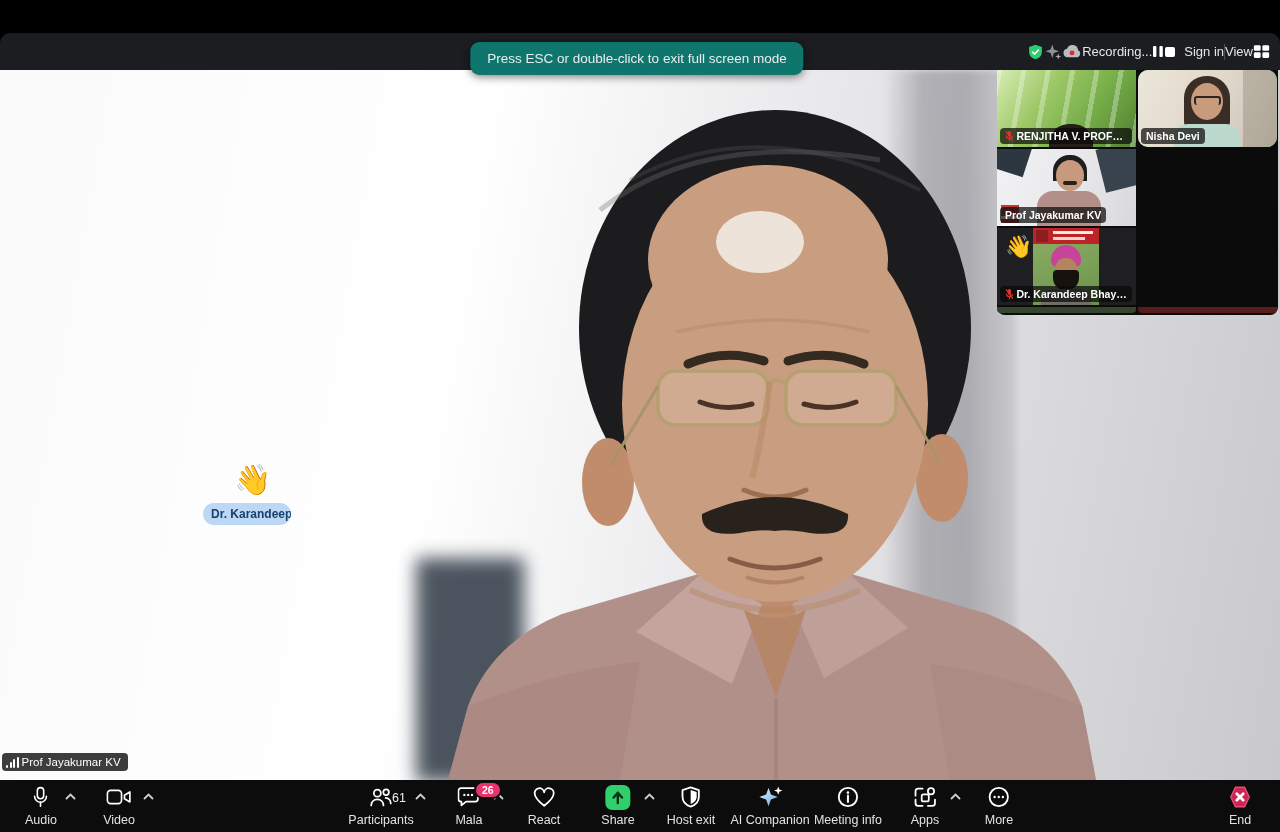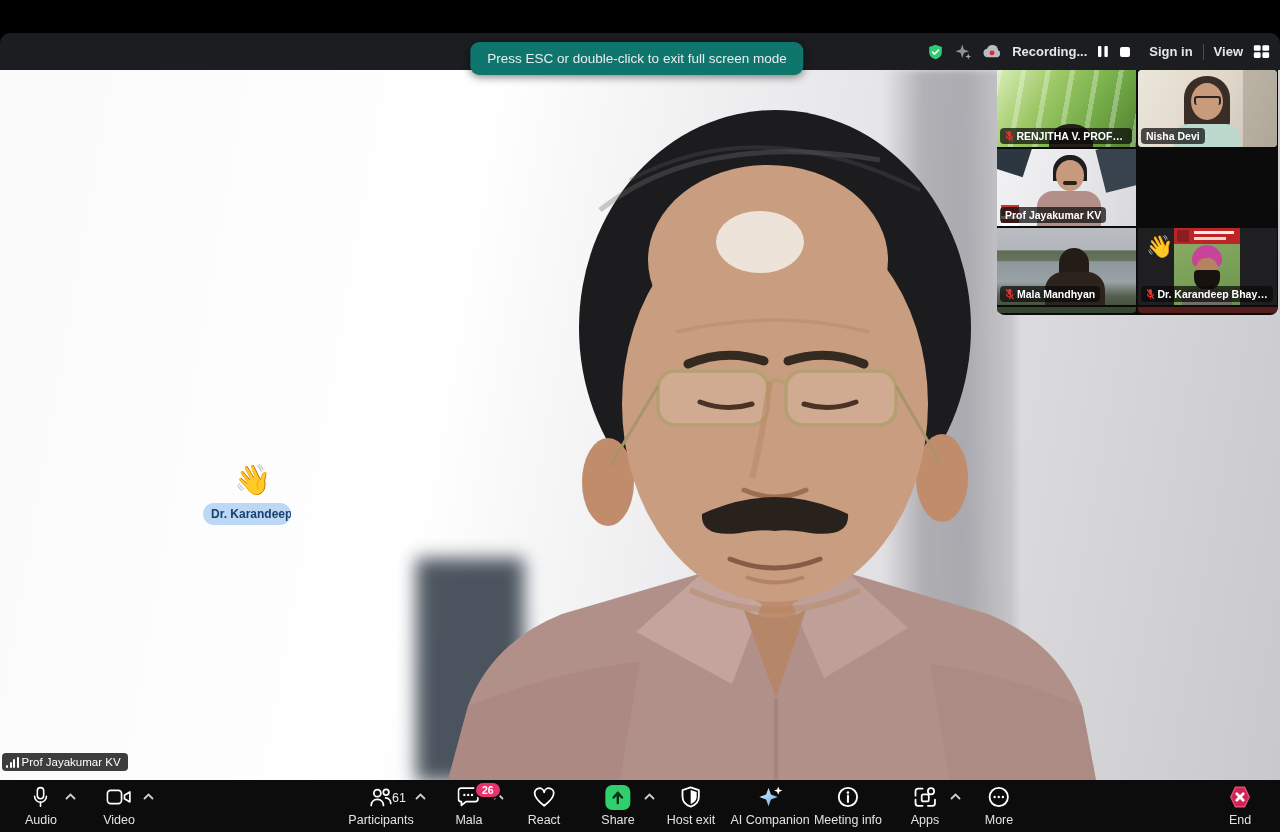--- a/index.html
+++ b/index.html
@@ -4,21 +4,21 @@
 <style>
   * { margin:0; padding:0; box-sizing:border-box; }
   html,body { width:1280px; height:832px; background:#000; overflow:hidden;
               font-family:"Liberation Sans", sans-serif; }
   .stage { position:relative; width:1280px; height:832px; background:#000; }
 
   
   .menubar { position:absolute; left:0; top:33px; width:1280px; height:37px;
              background:#1b1d21; border-radius:10px 10px 0 0; z-index:40; }
   .menu-right { position:absolute; right:10px; top:0; height:37px; display:flex;
-                align-items:center; gap:10px; color:#e6e6e8; font-size:13px;font-weight:bold; }
+                align-items:center; color:#e6e6e8; font-size:13px; }
   .menu-right .txt { white-space:nowrap; }
   .mdivider { width:1px; height:16px; background:#4a4c50; }
 
   
   .tooltip { position:absolute; left:637px; top:42px; transform:translateX(-50%);
              background:#0f766e; color:#ececee; font-size:13.5px; padding:9px 17px;
              border-radius:9px; white-space:nowrap; z-index:60;
              box-shadow:0 2px 8px rgba(0,0,0,.5); }
 
   
@@ -45,21 +45,21 @@
                    font-family:"DejaVu Sans", sans-serif; }
   .reaction .pill { margin-top:6px; background:#bdd8f4; color:#17406e; font-weight:bold;
                     font-size:12px; padding:4px 8px; border-radius:11px; white-space:nowrap;
                     overflow:hidden; max-width:88px; }
 
   
   .thumbs { position:absolute; right:2px; top:70px; width:281px; z-index:30;
             background:#0b0b0c; border-radius:0 0 8px 8px; padding-bottom:2px; }
   .trow { display:flex; gap:2px; margin-bottom:2px; }
   .tile { position:relative; width:139px; height:77px; background:#232325; overflow:hidden; }
-  .tile.active { outline:2px solid #2bb357; outline-offset:-2px; border-radius:4px;text-decoration:underline; }
+  .tile.active { outline:2px solid #2bb357; outline-offset:-2px; border-radius:10px;text-decoration:underline; }
   .tile-label { position:absolute; left:3px; bottom:3px; background:rgba(10,10,10,.72);
                 color:#fff; font-size:10.5px; font-weight:bold; padding:2px 5px; border-radius:4px;
                 display:flex; align-items:center; gap:3px; max-width:132px;
                 white-space:nowrap; overflow:hidden; }
   .tile-label .nm { overflow:hidden; text-overflow:ellipsis; }
   .sliver-row { display:flex; gap:2px; }
   .sliver { width:139px; height:6px; border-radius:0 0 4px 4px; }
 
   
   .sc { position:absolute; }
@@ -234,33 +234,20 @@
         <div class="sc" style="left:66px;top:32px;width:14px;height:4px;border-radius:2px;background:#2a211c"></div>
         <div class="sc" style="left:40px;top:42px;width:64px;height:36px;border-radius:16px 16px 0 0;background:#b29089"></div>
         <div class="sc" style="left:4px;top:56px;width:18px;height:21px;background:linear-gradient(0deg,#fff 0 3px,#c13a32 3px 7px,#fff 7px 10px,#c13a32 10px 21px)"></div>
         <div class="tile-label">
             <span class="nm">Prof Jayakumar KV</span>
           </div>
       </div>
     </div>
     <div class="trow">
       <div class="tile">
-        <div class="sc t-mala" style="left:0;top:0;width:100%;height:100%"></div>
-        <div class="sc" style="left:62px;top:20px;width:30px;height:28px;border-radius:15px 15px 4px 4px;background:#241c16"></div>
-        <div class="sc" style="left:48px;top:44px;width:60px;height:34px;border-radius:18px 18px 0 0;background:#2c231c"></div>
-        <div class="tile-label">
-            <svg width="9" height="12" viewBox="0 0 12 16">
-              <rect x="4" y="1" width="4.6" height="8" rx="2.3" fill="#e0352c"></rect>
-              <path d="M2.2 7.5a4.2 4.2 0 0 0 8.4 0M6.4 12v3" stroke="#e0352c" stroke-width="1.6" fill="none"></path>
-              <path d="M1.5 1.5 L11 14.5" stroke="#e0352c" stroke-width="1.8"></path>
-            </svg>
-            <span class="nm">Mala Mandhyan</span>
-          </div>
-      </div>
-      <div class="tile">
         <div class="sc t-karan" style="left:0;top:0;width:100%;height:100%"></div>
         <div class="sc" style="left:36px;top:0;width:66px;height:77px;background:linear-gradient(160deg,#8fae67 0%,#7ba057 55%,#6b9049 100%)"></div>
         <div class="sc" style="left:36px;top:0;width:66px;height:16px;background:#bc2428">
           <span class="logo" style="position:absolute;left:3px;top:2px;width:12px;height:12px;background:#8c1d20"></span>
           <span style="position:absolute;left:20px;top:3px;width:40px;height:3px;background:#f2e9e2"></span>
           <span style="position:absolute;left:20px;top:9px;width:32px;height:3px;background:#e8d8cd"></span>
         </div>
         <div class="sc" style="left:54px;top:17px;width:30px;height:22px;border-radius:15px 15px 6px 6px;background:#c8439a"></div>
         <div class="sc" style="left:58px;top:30px;width:22px;height:24px;border-radius:45%;background:#b5835f"></div>
         <div class="sc" style="left:56px;top:42px;width:26px;height:20px;border-radius:4px 4px 12px 12px;background:#17120e"></div>

